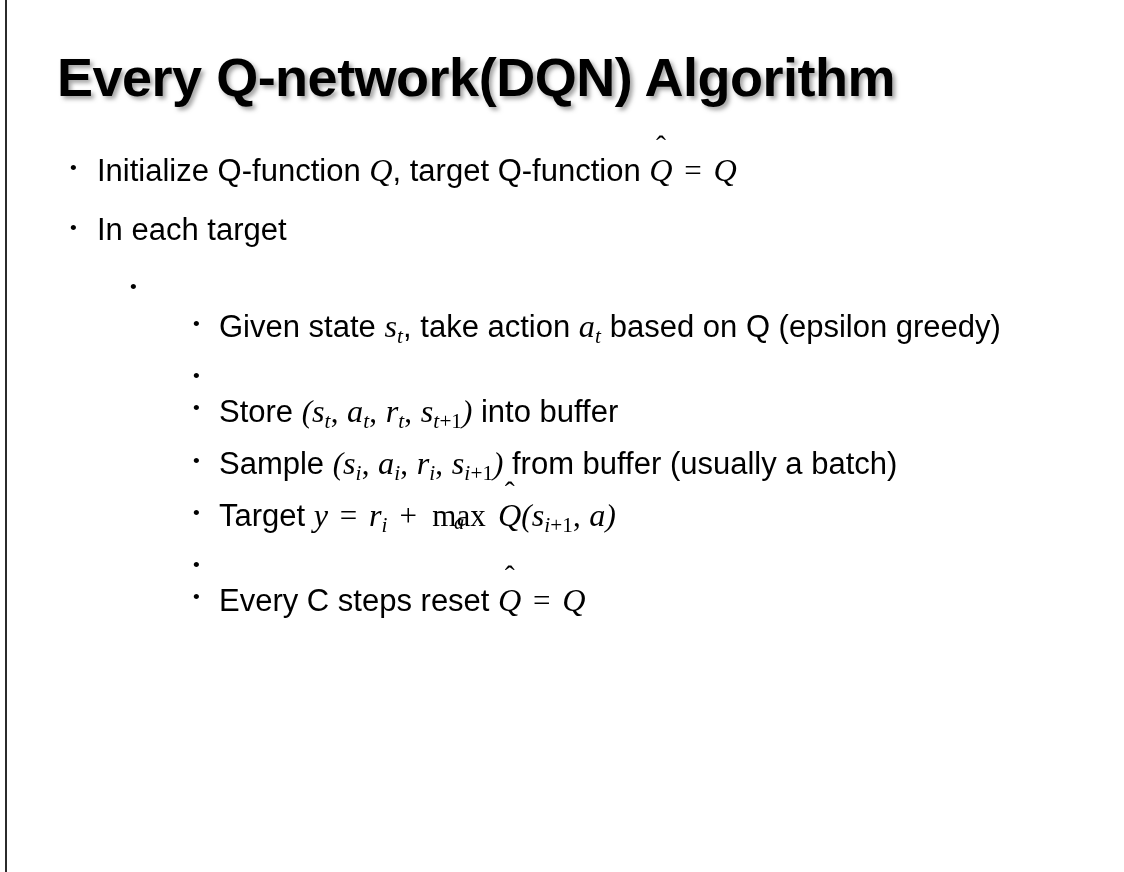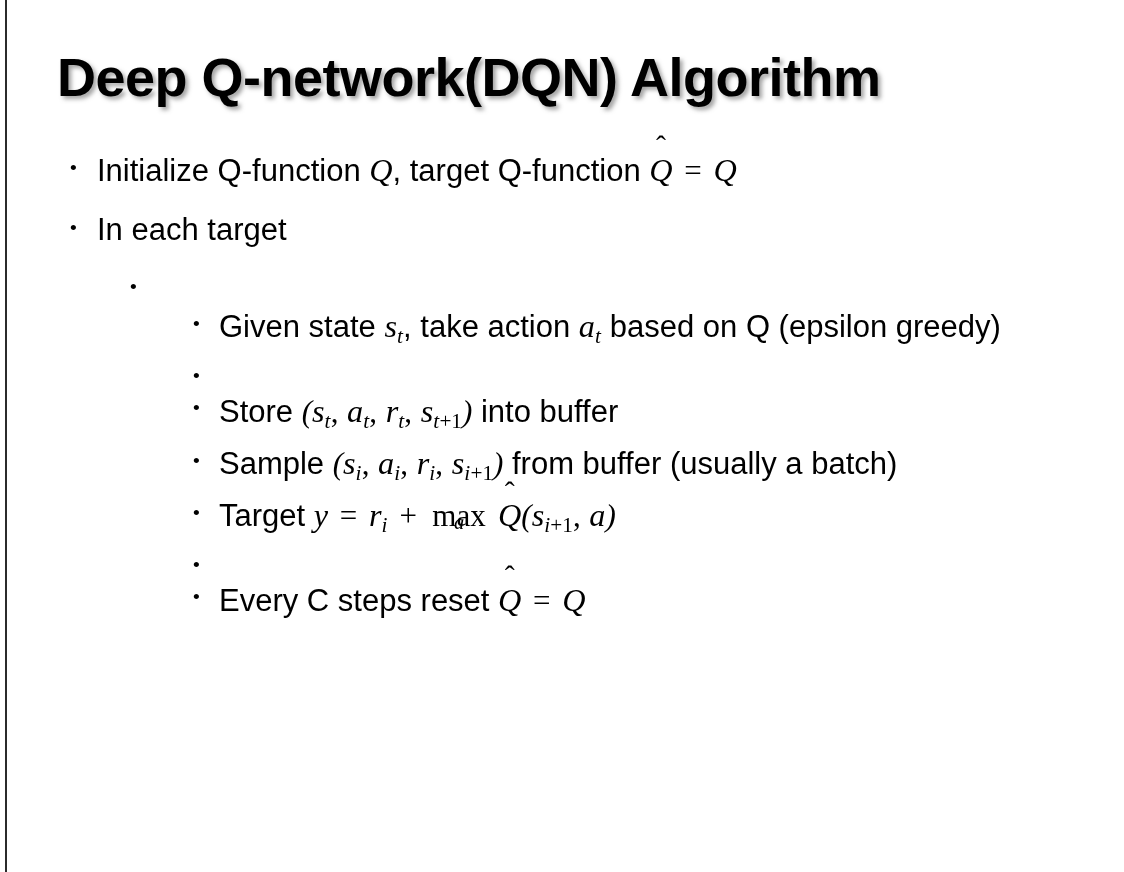--- a/index.html
+++ b/index.html
@@ -154,21 +154,21 @@
     font-style: italic;
   }
 </style>
 </head>
 <body>
 
 <div class="slide">
 
   <div class="slide-edge-rule"></div>
 
-  <div class="slide-title">Deep Q-network(DQN) Algorithm</div>
+  <div class="slide-title">Every Q-network(DQN) Algorithm</div>
 
   <div class="body-block">
 
     <div class="bullet-row lvl1">
       <span class="bullet-mark">•</span>
       <span class="bullet-text">Initialize Q-function&nbsp;<span class="m">Q</span>, target Q-function&nbsp;<span class="qhat">Q<span class="acc">̂</span></span>&nbsp;<span class="op">=</span>&nbsp;<span class="m">Q</span></span>
     </div>
 
     <div class="bullet-row lvl1">
       <span class="bullet-mark">•</span>

